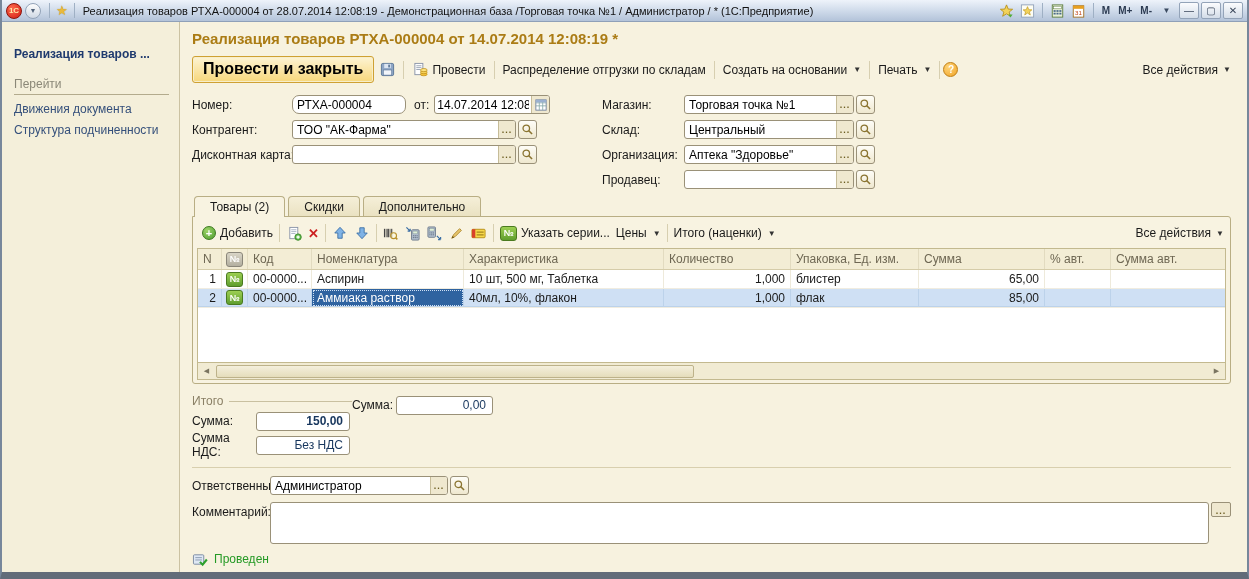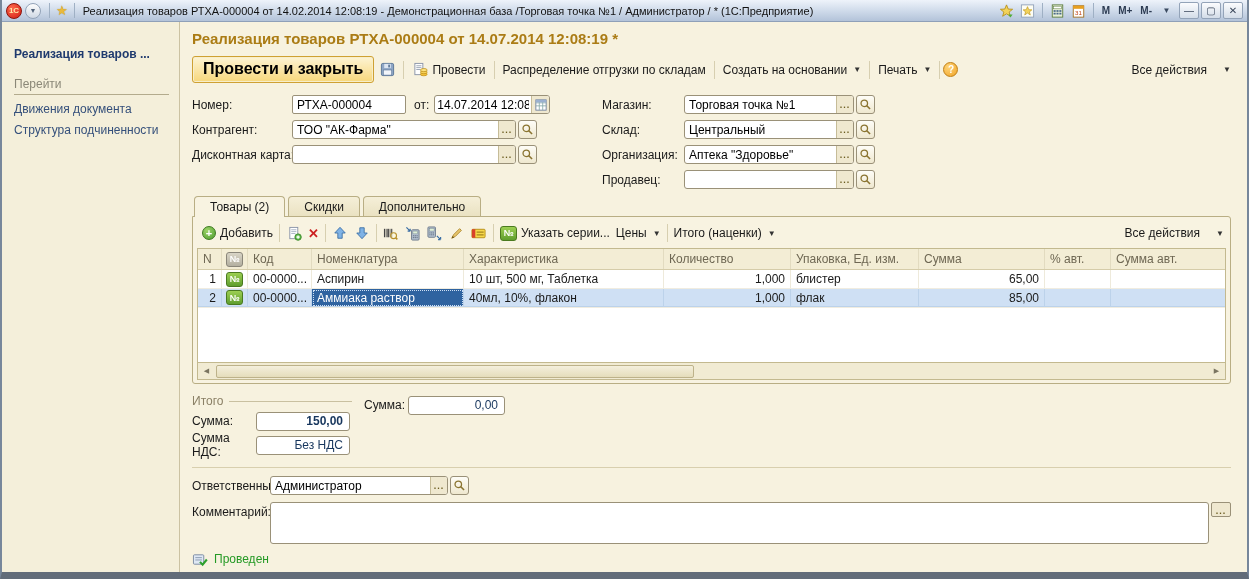--- a/index.html
+++ b/index.html
@@ -40,29 +40,29 @@
 
   
   .cmdbar { display:flex; align-items:center; margin-bottom:9px; }
   .btn-primary { background:linear-gradient(#fdf4d4,#f7d77b); border:1px solid #cfa133; border-radius:3px;
                  font-weight:bold; font-size:16px; padding:3px 10px 4px; box-shadow:0 0 0 1px #f7eecb inset; cursor:pointer; }
   .cmd-item { display:flex; align-items:center; gap:4px; padding:2px 5px; cursor:pointer; white-space:nowrap; }
   .cmd-sep { width:1px; height:18px; background:#d7cfb0; margin:0 3px; }
   .drop { font-size:8px; color:#333; margin-left:2px; }
   .help-ico { width:15px; height:15px; border-radius:50%; background:radial-gradient(circle at 35% 30%,#ffd57a,#f0a427);
               border:1px solid #c07f14; color:#fff; font-size:10px; font-weight:bold; display:inline-flex; align-items:center; justify-content:center; }
-  .all-actions { margin-left:auto; display:flex; align-items:center; gap:14px; cursor:pointer; white-space:nowrap; }
+  .all-actions { margin-left:auto; display:flex; align-items:center; gap:3px; cursor:pointer; white-space:nowrap; }
 
   
   .fields { display:flex; margin-bottom:4px; }
   .fcol-left { width:410px; flex:0 0 410px; }
   .frow { display:flex; align-items:center; height:25px; }
   .flabel { width:100px; flex:0 0 100px; white-space:nowrap; }
   .flabel-r { width:82px; flex:0 0 82px; white-space:nowrap; }
-  .tinp { border:1px solid #9a9178; border-radius:2px; background:#fff; height:19px; font-size:12px; padding:0 4px;
+  .tinp { border:1px solid #9a9178; border-radius:7px; background:#fff; height:19px; font-size:12px; padding:0 4px;
           font-family:"Liberation Sans", sans-serif; }
   .combo { display:flex; border:1px solid #9a9178; border-radius:3px; background:#fff; height:19px; overflow:hidden; }
   .combo input { border:none; outline:none; flex:1; min-width:0; font-size:12px; padding:0 4px; font-family:"Liberation Sans", sans-serif; background:transparent; }
   .combo-dots { width:17px; flex:0 0 17px; background:#efe8cf; border-left:1px solid #c6bc98; color:#6b5c20;
                 display:flex; align-items:flex-end; justify-content:center; font-size:9px; font-weight:bold; letter-spacing:1px; padding-bottom:3px; cursor:pointer; }
   .sq-btn { width:19px; height:19px; flex:0 0 19px; border:1px solid #9a9178; border-radius:3px;
             background:linear-gradient(#fefdf7,#efe8cf); margin-left:2px; display:inline-flex; align-items:center; justify-content:center; cursor:pointer; }
   .cal-btn { width:18px; flex:0 0 18px; background:#efe8cf; border-left:1px solid #c6bc98; display:flex; align-items:center; justify-content:center; cursor:pointer; }
 
   
@@ -94,21 +94,21 @@
   .row.selected > div { border-right-color:#bcd2ea; border-bottom:1px solid #bcd2ea; }
   .cell-num { text-align:right; }
   .cell-badge { display:flex; align-items:center; justify-content:center; padding:0 !important; }
   .name-sel { background:#2f63a0; color:#fff; outline:1px dotted #cfe0f4; outline-offset:-2px; }
   .grid-empty { height:54px; background:#fff; }
   .hscroll { height:17px; background:#f1ebd3; border-top:1px solid #c3b98f; display:flex; align-items:center; }
   .sarr { width:17px; height:100%; display:flex; align-items:center; justify-content:center; font-size:7px; color:#7a7460; cursor:pointer; }
   .sthumb { width:478px; height:13px; background:linear-gradient(#f4efdc,#e5ddbb); border:1px solid #bdb28a; border-radius:2px; margin:0 1px; cursor:pointer; }
 
   
-  .totals { display:flex; margin-top:9px; gap:12px; }
+  .totals { display:flex; margin-top:9px; gap:0; }
   .group-head { display:flex; align-items:center; color:#8b8066; height:16px; }
   .group-line { flex:1; height:1px; background:#c9c0a0; margin-left:6px; }
   .trow { display:flex; align-items:center; height:24px; }
   .tval { border:1px solid #9a9178; border-radius:3px; background:#fff; height:19px; display:flex; align-items:center;
           justify-content:flex-end; padding:0 6px; }
   .navy { color:#17365d; } .b { font-weight:bold; }
 
   .hsep { border:none; border-top:1px solid #d8cfae; margin:10px 0 8px; }
 
   .foot-row { display:flex; align-items:center; margin-bottom:7px; }
@@ -124,21 +124,21 @@
 <body>
 
 <div class="window">
 
   <div class="titlebar">
     <span class="logo">1С</span>
     <span class="tb-circle">▼</span>
     <span class="tb-sep"></span>
     <span class="tb-star">★</span>
     <span class="tb-sep"></span>
-    <span class="tb-title">Реализация товаров РТХА-000004 от 14.02.2014 12:08:19 - Демонстрационная база /Торговая точка №1 / Администратор / * (1С:Предприятие)</span>
+    <span class="tb-title">Реализация товаров РТХА-000004 от 28.07.2014 12:08:19 - Демонстрационная база /Торговая точка №1 / Администратор / * (1С:Предприятие)</span>
     <span class="tb-ico">
       <svg width="15" height="14" viewBox="0 0 16 16">
           <path d="M8 1 L10 5.8 L15 6 L11 9.2 L12.4 14 L8 11.2 L3.6 14 L5 9.2 L1 6 L6 5.8 Z" fill="#f3d35a" stroke="#b89018"></path>
           <path d="M10 12 L15 12 L12.5 15.5 Z" fill="#4fae3a"></path>
         </svg>
     </span>
     <span class="tb-ico">
       <svg width="15" height="14" viewBox="0 0 16 16">
           <rect x="1" y="1" width="14" height="14" fill="#fdfdf4" stroke="#8fa0b8"></rect>
           <path d="M8 3 L9.5 6.5 L13 6.7 L10.2 9 L11.2 12.5 L8 10.4 L4.8 12.5 L5.8 9 L3 6.7 L6.5 6.5 Z" fill="#f3d35a" stroke="#b89018" stroke-width="0.7"></path>

